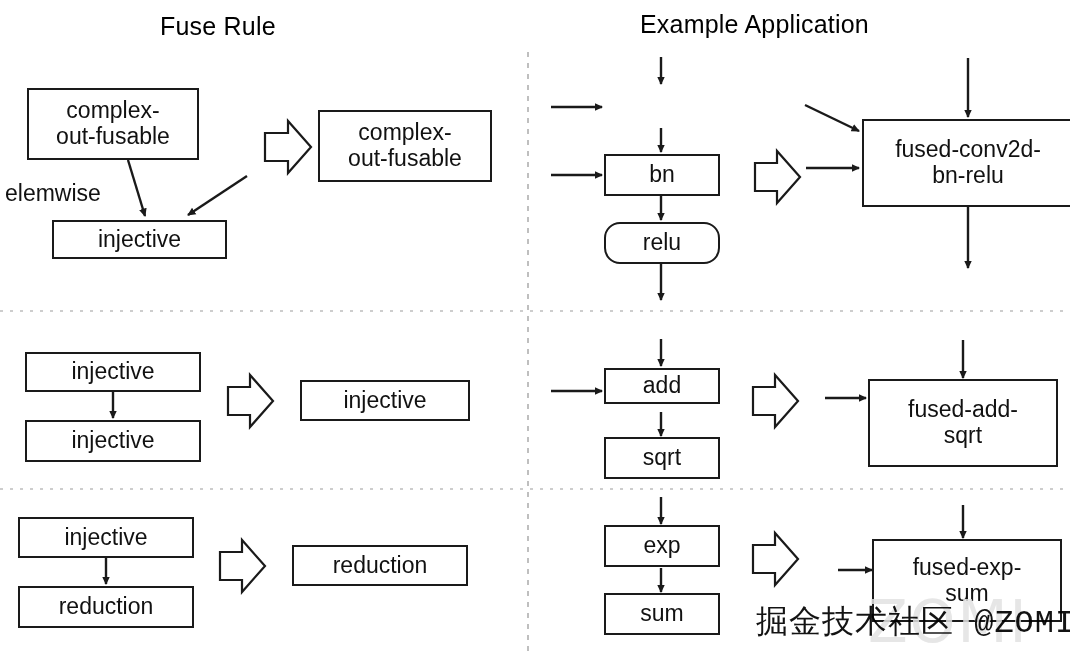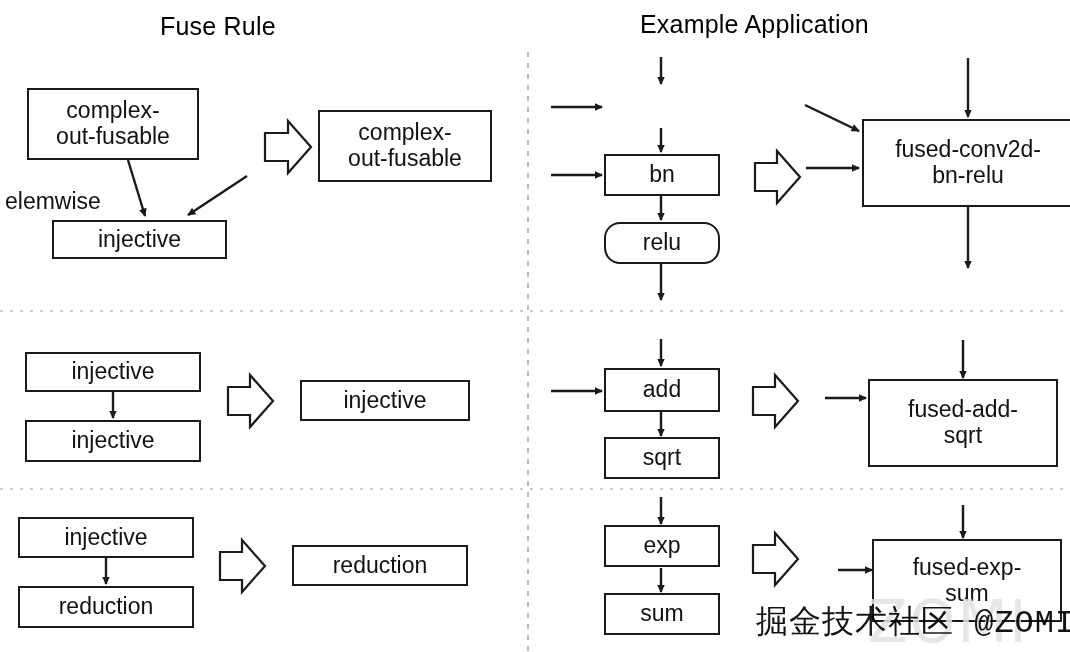--- a/index.html
+++ b/index.html
@@ -211,40 +211,40 @@
   </svg>
 
   <div class="col-title" id="title-fuse-rule">Fuse Rule</div>
   <div class="col-title" id="title-example-app">Example Application</div>
 
   <div class="node" style="left:27px; top:88px; width:172px; height:72px;">complex-
 out-fusable</div>
 
   <div class="node" style="left:52px; top:220px; width:175px; height:39px;">injective</div>
 
-  <div class="edge-label" style="left:5px; top:180px;margin-top:8px;">elemwise</div>
+  <div class="edge-label" style="left:5px; top:180px;">elemwise</div>
 
   <div class="node" style="left:318px; top:110px; width:174px; height:72px;">complex-
 out-fusable</div>
 
 
   <div class="node" style="left:604px; top:154px; width:116px; height:42px;">bn</div>
 
   <div class="node" style="left:604px; top:222px; width:116px; height:42px;border-radius:16px;">relu</div>
 
   <div class="node" style="left:862px; top:119px; width:212px; height:88px;">fused-conv2d-
 bn-relu</div>
 
   <div class="node" style="left:25px; top:352px; width:176px; height:40px;">injective</div>
 
   <div class="node" style="left:25px; top:420px; width:176px; height:42px;">injective</div>
 
   <div class="node" style="left:300px; top:380px; width:170px; height:41px;">injective</div>
 
-  <div class="node" style="left:604px; top:368px; width:116px; height:44px;">add</div>
+  <div class="node" style="left:604px; top:368px; width:116px; height:36px;">add</div>
 
   <div class="node" style="left:604px; top:437px; width:116px; height:42px;">sqrt</div>
 
   <div class="node" style="left:868px; top:379px; width:190px; height:88px;">fused-add-
 sqrt</div>
 
   <div class="node" style="left:18px; top:517px; width:176px; height:41px;">injective</div>
 
   <div class="node" style="left:18px; top:586px; width:176px; height:42px;">reduction</div>
 

